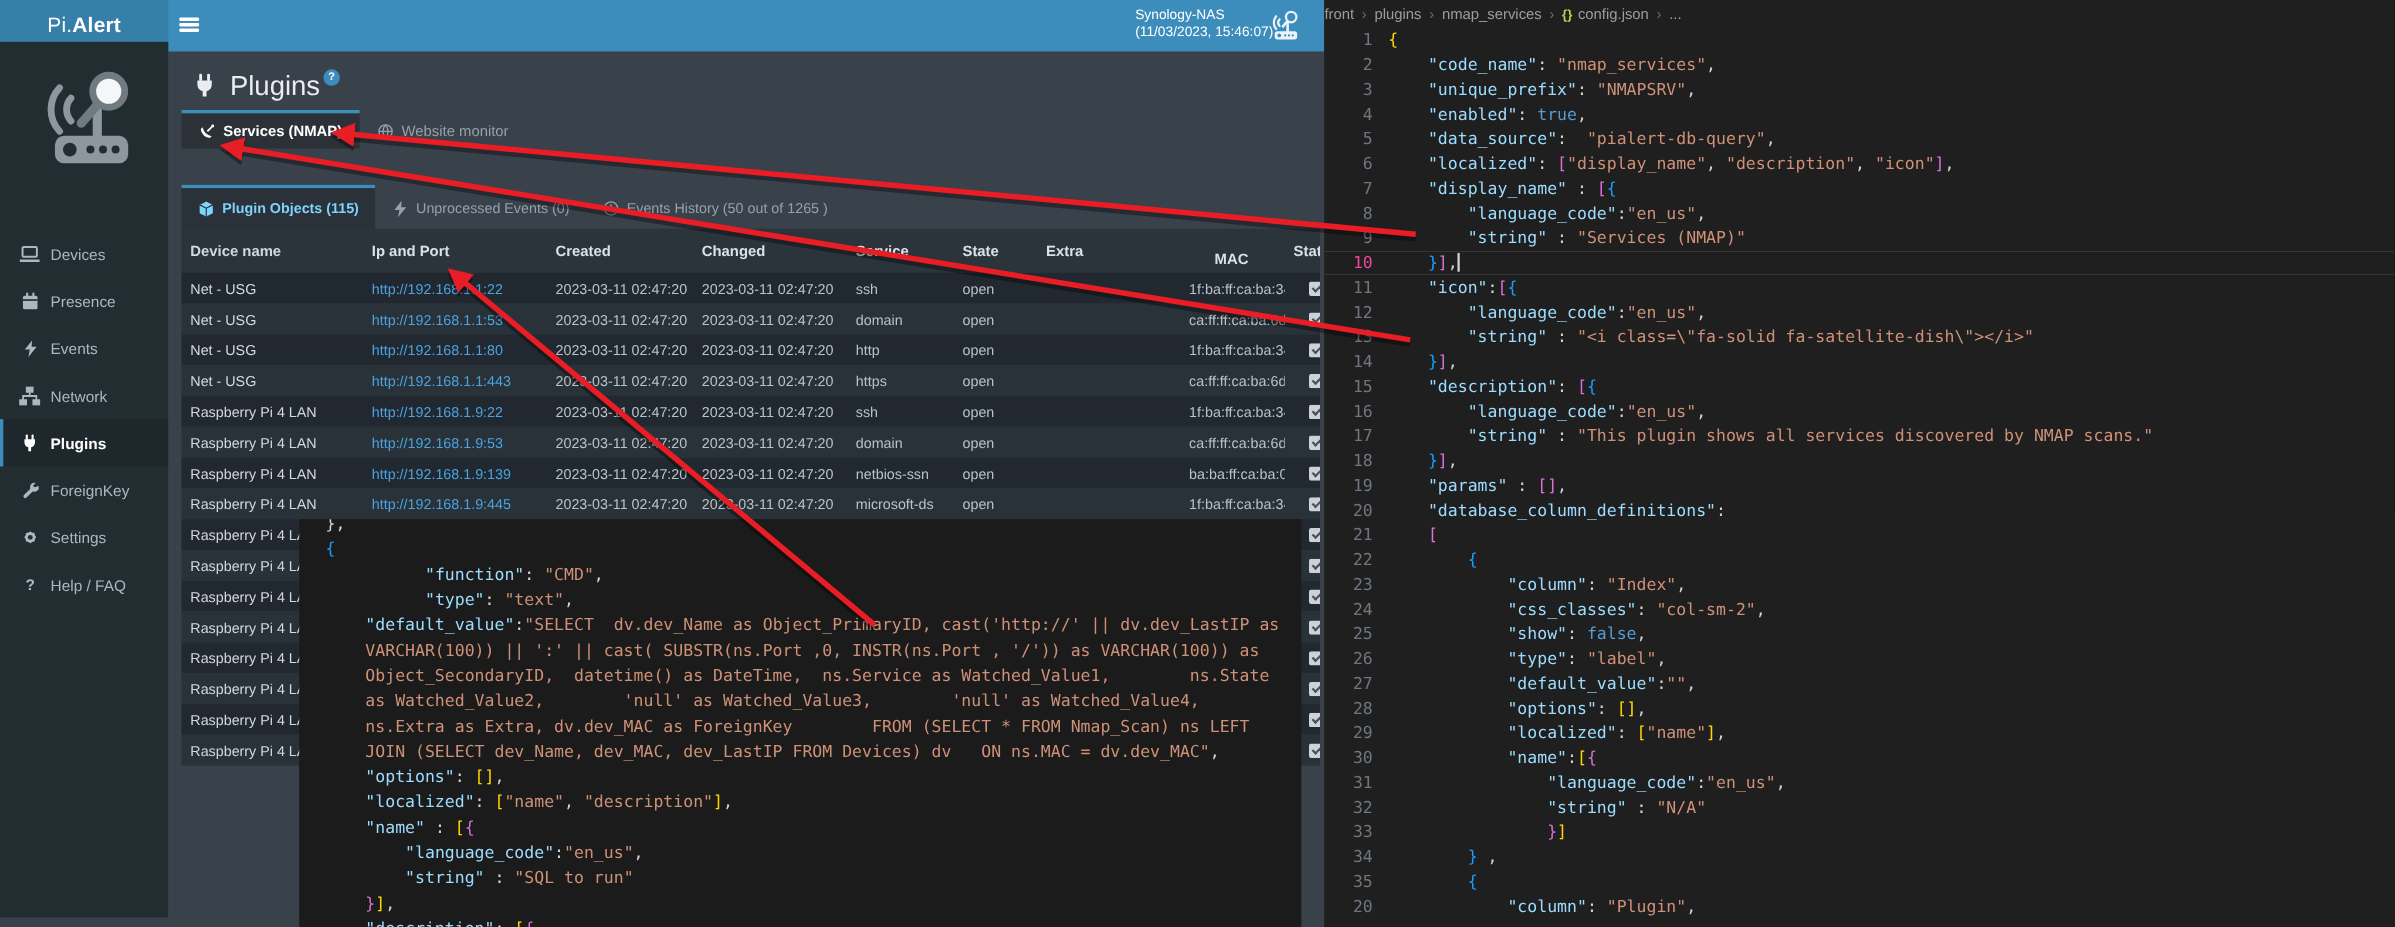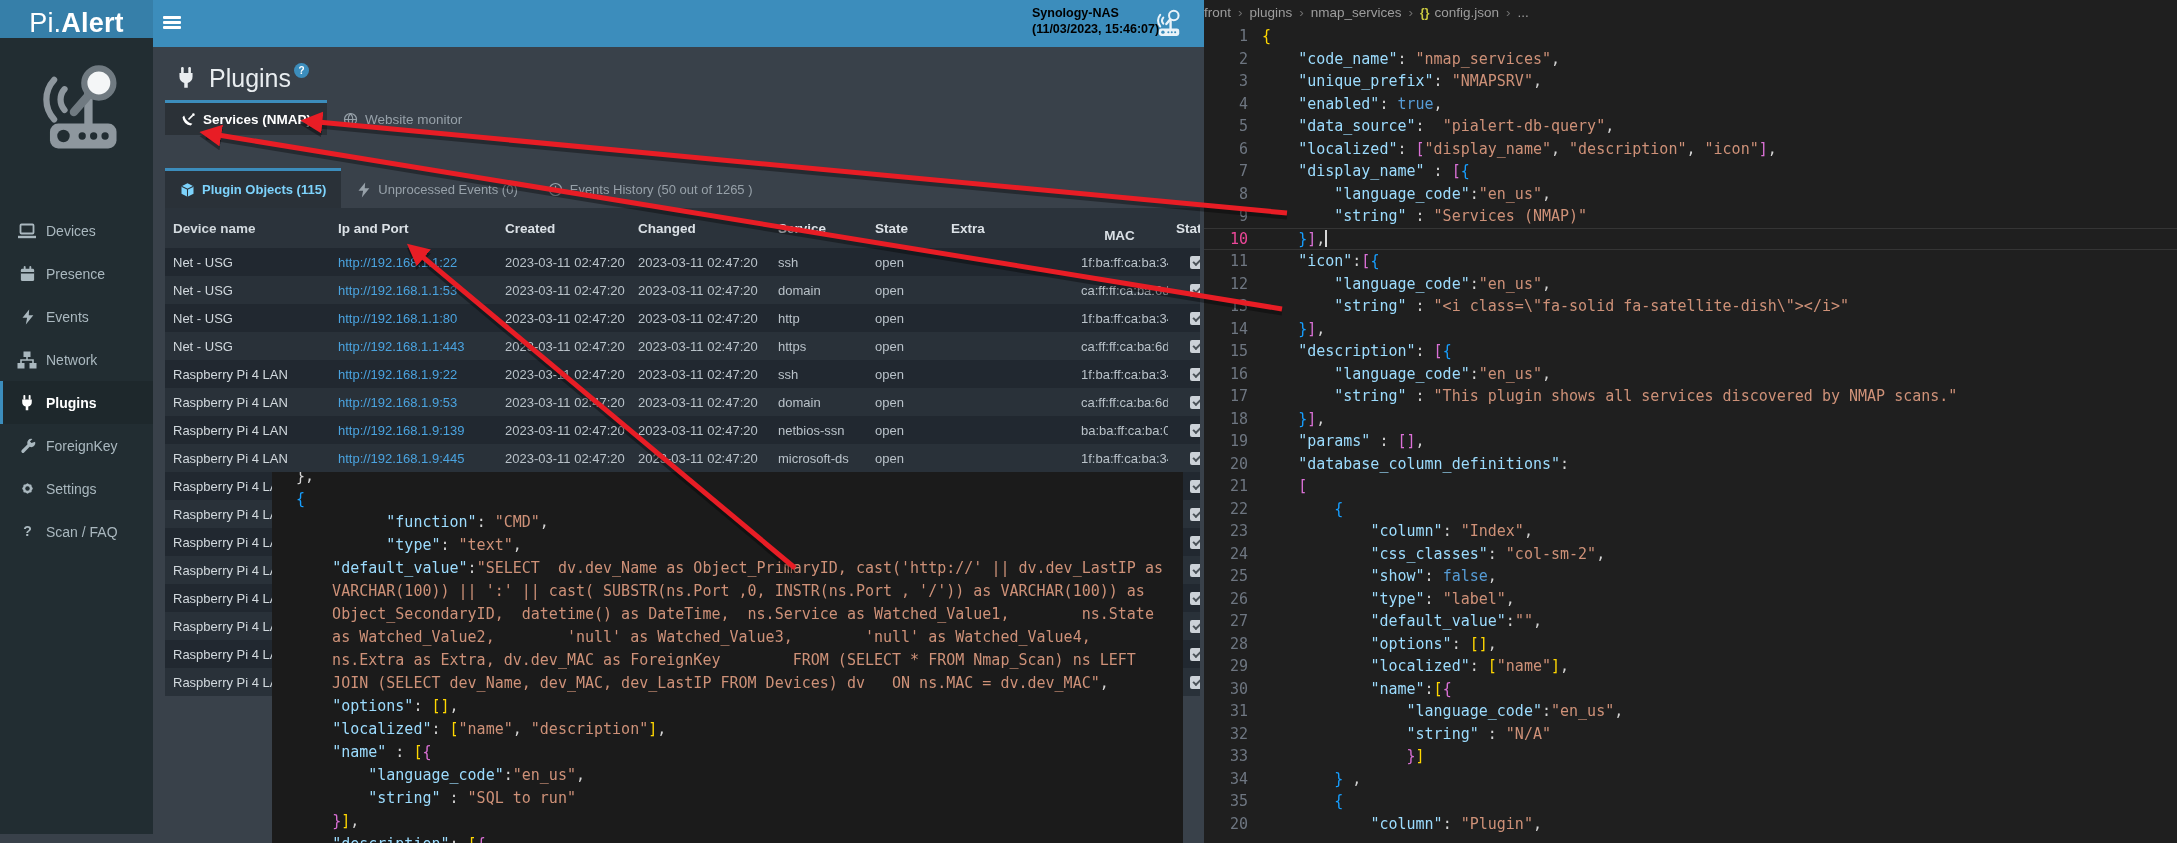--- a/index.html
+++ b/index.html
@@ -2,27 +2,27 @@
 <html><head>
 <meta charset="utf-8">
 <style>
   html,body{margin:0;padding:0;background:#111;}
   .screen{position:relative;width:2177px;height:843px;overflow:hidden;
     font-family:"Liberation Sans",sans-serif;background:#1f1f1f;}
   
   .app{position:absolute;left:0;top:0;width:1204px;height:843px;background:#39414a;overflow:hidden;}
   .topbar{position:absolute;left:0;top:0;width:1204px;height:47px;background:#3c8dbc;}
   .brand{position:absolute;left:0;top:0;width:153px;height:47px;background:#367fa9;color:#fff;
-    display:flex;align-items:center;justify-content:center;font-size:27px;letter-spacing:.2px;}
+    display:flex;align-items:center;justify-content:center;font-size:19px;letter-spacing:.2px;}
   .brand b{font-weight:700;}
   .hamburger{position:absolute;left:163px;top:16px;width:18px;height:14px;cursor:pointer;}
   .hamburger span{display:block;height:2.5px;background:#fff;margin-bottom:2.6px;border-radius:1px;}
   .scan-badge{position:absolute;left:917px;top:11px;height:18px;padding:3px 11px;background:rgba(10,14,18,.82);
     border-radius:4px;color:#dfe4e8;font-family:"DejaVu Sans Mono",monospace;font-size:13px;line-height:18px;margin-top:47px;}
-  .host-info{position:absolute;left:1032px;top:5px;color:#000000;font-size:12.5px;font-weight:700;line-height:16px;}
+  .host-info{position:absolute;left:1032px;top:5px;color:#ffffff;font-size:12.5px;font-weight:400;line-height:16px;}
   .mini-logo{position:absolute;left:1150px;top:7px;width:34px;height:34px;}
   
   .sidebar{position:absolute;left:0;top:38px;width:153px;height:796px;background:#222d32;}
   .side-logo{height:115px;display:flex;align-items:center;justify-content:center;margin-top:14px;margin-bottom:42px;}
   .menu-item{height:43px;display:flex;align-items:center;color:#aab8bf;font-size:14px;
     padding-left:13px;border-left:3px solid transparent;cursor:pointer;}
   .menu-item .mi-icon{width:22px;height:20px;margin-right:8px;display:flex;align-items:center;justify-content:center;}
   .menu-item.active{background:#1e282c;border-left-color:#3c8dbc;color:#fff;font-weight:700;}
   
   .content{position:absolute;left:153px;top:47px;width:1051px;height:796px;background:#39414a;overflow:hidden;}
@@ -201,21 +201,21 @@
               </svg>
             </span>
             <span>Settings</span>
           </div>
           <div class="menu-item">
             <span class="mi-icon">
               <svg width="15" height="17" viewBox="0 0 16 18">
                 <text x="8" y="14" text-anchor="middle" font-size="15" font-weight="bold" fill="currentColor" font-family="Liberation Sans,sans-serif">?</text>
               </svg>
             </span>
-            <span>Scan / FAQ</span>
+            <span>Help / FAQ</span>
           </div>
         </div>
     </div>
 
     <div class="content">
       <div class="page-title">
         <span class="pt-icon">
           <svg width="22" height="24" viewBox="0 0 20 22" fill="#e9edf0">
             <rect x="5.5" y="1" width="2.4" height="6" rx="1"></rect>
               <rect x="12.1" y="1" width="2.4" height="6" rx="1"></rect>

